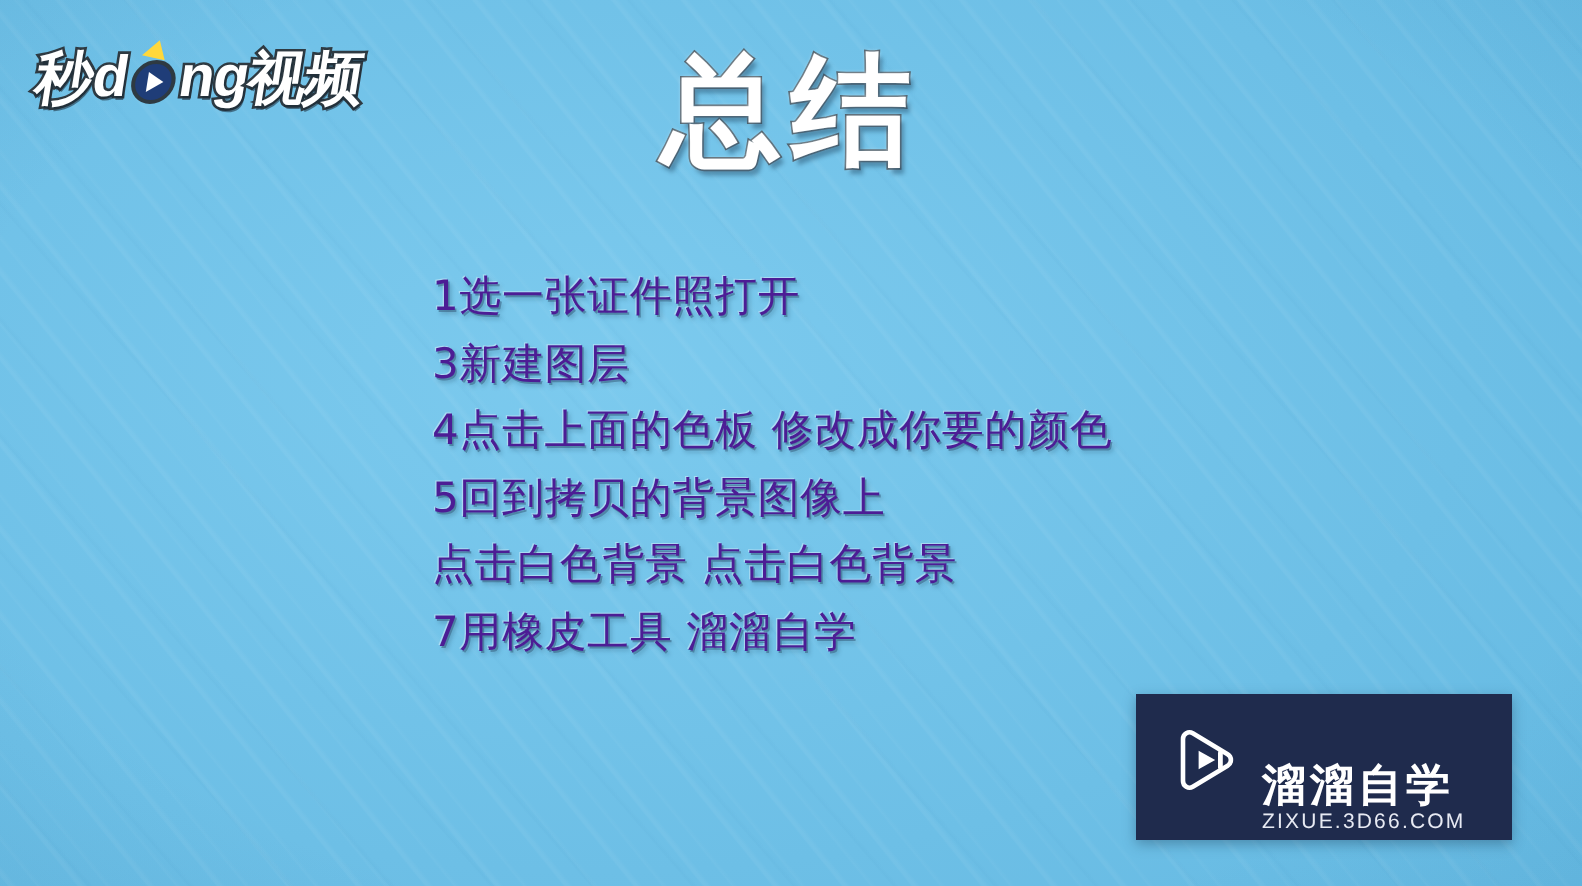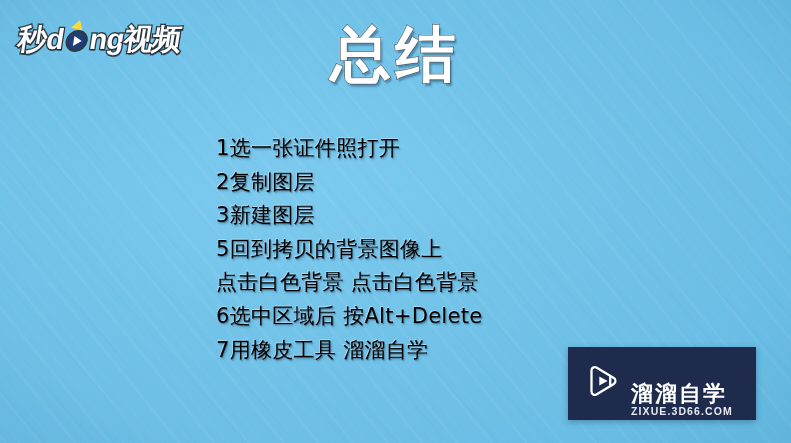--- a/index.html
+++ b/index.html
@@ -117,21 +117,21 @@
     transform: rotate(12deg);
   }
 
   
   #page-title {
     position: absolute;
     left: 0;
     right: 0;
     top: 24px;
     text-align: center;
-    font-family: Liberation Serif, serif;
+    font-family: Liberation Sans, sans-serif;
     font-size: 60px;
     font-weight: bold;
     color: #ffffff;
     letter-spacing: 5px;
     line-height: 1.05;
     -webkit-text-stroke: 1.6px #4a5b66;
     paint-order: stroke fill;
     text-shadow:
       2px 3px 2px rgba(30,70,100,0.45),
       0 0 2px rgba(255,255,255,0.6);
@@ -141,21 +141,21 @@
   #steps {
     position: absolute;
     left: 216px;
     top: 132px;
     width: 420px;
   }
   .step-line {
     font-family: "DejaVu Sans", "Liberation Sans", sans-serif;
     font-size: 21px;
     line-height: 33.6px;
-    color: #000000;
+    color: #4c1d95;
     white-space: pre;
     letter-spacing: 0.3px;
     text-shadow:
       0.8px 0.8px 0 rgba(55,95,125,0.55),
       -0.6px -0.6px 0 rgba(230,245,252,0.45),
       1.5px 2px 2px rgba(40,85,115,0.35);
   }
 
   
   #watermark {
@@ -184,21 +184,21 @@
     font-family: "DejaVu Sans", "Liberation Sans", sans-serif;
     font-size: 22px;
     font-weight: bold;
     color: #ffffff;
     letter-spacing: 2px;
     line-height: 1;
   }
   #wm-url {
     font-family: "Liberation Sans", "DejaVu Sans", sans-serif;
     font-size: 10.5px;
-    font-weight: bold;
+    font-weight: normal;
     color: #e7eaf3;
     letter-spacing: 1.1px;
     line-height: 1;
   }
 </style>
 </head>
 <body>
 
 <div id="slide">
 
@@ -216,25 +216,24 @@
       <span id="brand-o-play"></span>
     </span>
     <span class="brand-word">ng</span>
     <span class="brand-word cn">视频</span>
   </div>
 
   <div id="page-title">总结</div>
 
   <div id="steps">
     <div class="step-line">1选一张证件照打开</div>
-    <div class="step-line">2复制图层</div>
     <div class="step-line">3新建图层</div>
+    <div class="step-line">4点击上面的色板 修改成你要的颜色</div>
     <div class="step-line">5回到拷贝的背景图像上</div>
     <div class="step-line">点击白色背景 点击白色背景</div>
-    <div class="step-line">6选中区域后 按Alt+Delete</div>
     <div class="step-line">7用橡皮工具 溜溜自学</div>
   </div>
 
   <div id="watermark">
     <span id="wm-logo">
       <svg width="40" height="40" viewBox="0 0 40 40" aria-hidden="true">
         <path d="M9.5 8.5 C9.5 5.9 12.2 4.3 14.4 5.6 L31.8 16.1 C34.0 17.4 34.0 20.6 31.8 21.9 L14.4 32.4 C12.2 33.7 9.5 32.1 9.5 29.5 Z" fill="none" stroke="#ffffff" stroke-width="2.3" stroke-linejoin="round"></path>
         <path d="M17.3 14.4 L25.6 19.0 L17.3 23.6 Z" fill="#ffffff"></path>
         <rect x="27.0" y="14.2" width="2.4" height="9.6" rx="1.0" fill="#ffffff"></rect>
       </svg>

